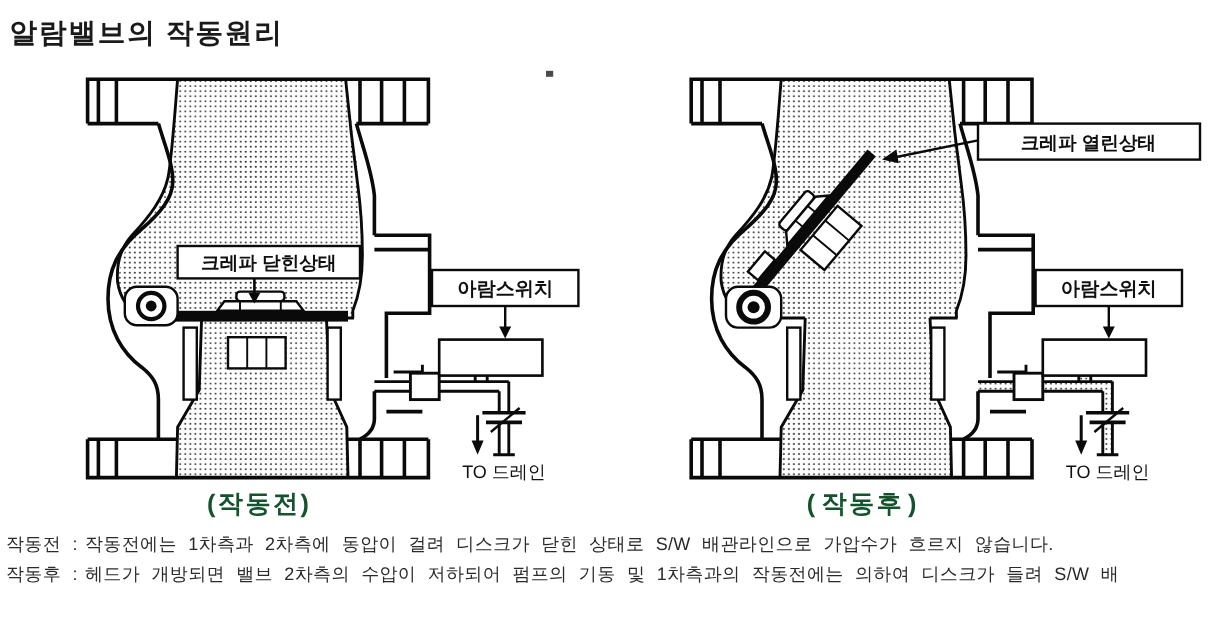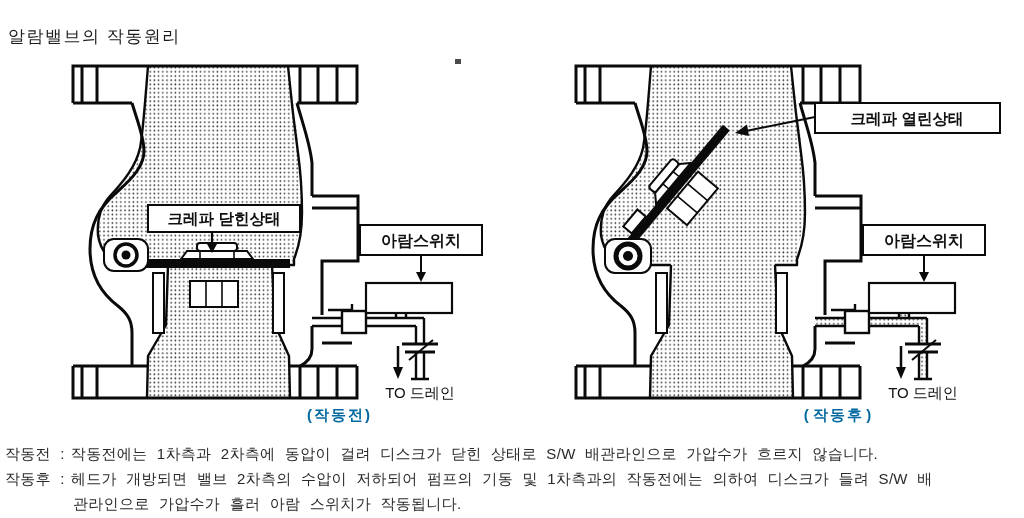--- a/index.html
+++ b/index.html
@@ -1,20 +1,20 @@
 <!DOCTYPE html>
 <html><head>
 <meta charset="utf-8">
 <style>
   html,body{margin:0;padding:0;}
   body{width:1024px;height:518px;background:#ffffff;position:relative;overflow:hidden;
        font-family:"Liberation Sans",sans-serif;color:#111;}
   .abs{position:absolute;}
-  .title{left:8px;top:25px;font-size:17px;font-weight:normal;letter-spacing:1.5px;color:#1a1a1a;}
-  .caption{top:406px;width:312px;text-align:right;font-size:15px;font-weight:bold;letter-spacing:2px;color:#0369a1;}
+  .title{left:8px;top:12px;font-size:23px;font-weight:bold;letter-spacing:1.5px;color:#1a1a1a;}
+  .caption{top:406px;width:312px;text-align:center;font-size:21px;font-weight:bold;letter-spacing:2px;color:#14532d;}
   .cap-left{left:60px;} .cap-right{left:563px;font-family:Liberation Mono, monospace;}
   svg text{font-family:"Liberation Sans",sans-serif;fill:#101010;}
   .desc{left:5px;top:441px;width:1015px;font-size:15px;line-height:25px;color:#2a2a2a;
         letter-spacing:0.3px;word-spacing:5px;white-space:nowrap;}
   .desc .term{margin-right:6px;margin-top:16px;}
   .desc .cont{padding-left:68px;display:block;}
   .speck{left:455px;top:59px;width:6px;height:5px;background:#4a4a4a;}
 </style>
 </head>
 <body>
@@ -217,15 +217,14 @@
 
 <div class="abs caption cap-left">(작동전)</div>
 <div class="abs caption cap-right">(작동후)</div>
 
 <div class="abs desc">
   <div>
     <span class="term">작동전 :</span><span>작동전에는 1차측과 2차측에 동압이 걸려 디스크가 닫힌 상태로 S/W 배관라인으로 가압수가 흐르지 않습니다.</span>
   </div>
   <div>
     <span class="term">작동후 :</span><span>헤드가 개방되면 밸브 2차측의 수압이 저하되어 펌프의 기동 및 1차측과의 작동전에는 의하여 디스크가 들려 S/W 배</span>
-    <span class="cont">관라인으로 가압수가 흘러 아람 스위치가 작동됩니다.</span>
   </div>
 </div>
 
 </body></html>

